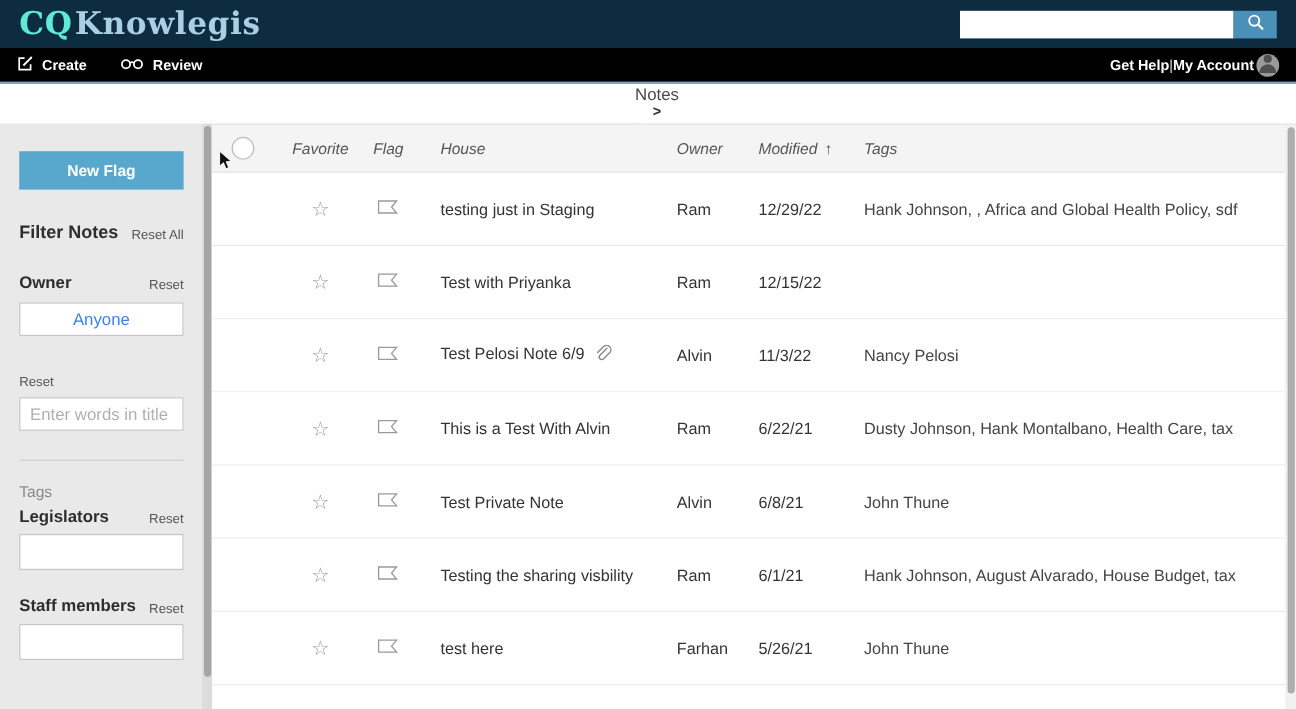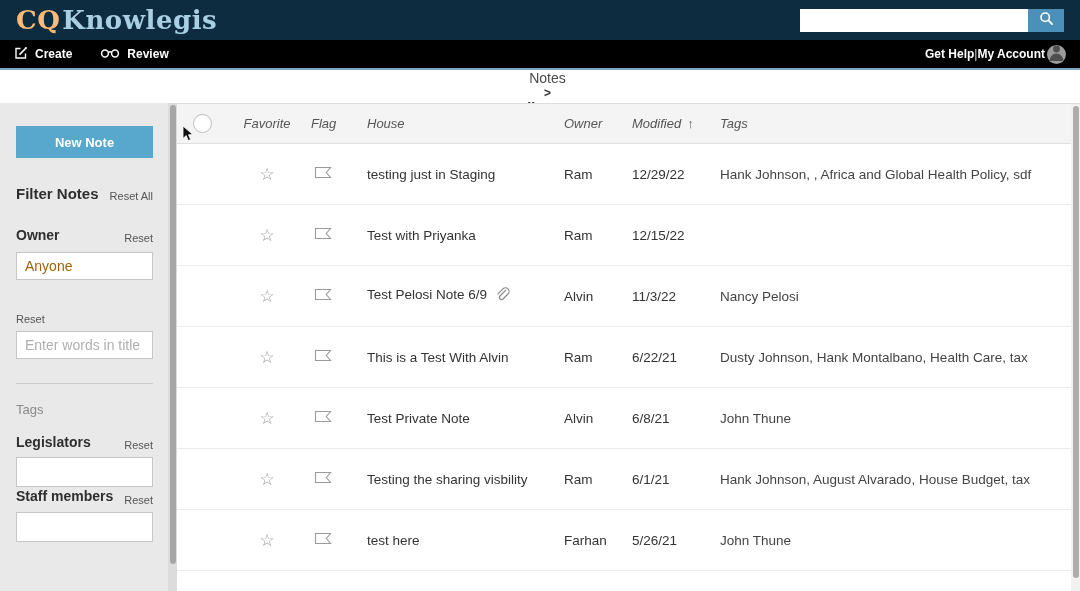--- a/index.html
+++ b/index.html
@@ -2,21 +2,21 @@
 <html><head>
 <meta charset="utf-8">
 <style>
   * { box-sizing: border-box; margin: 0; padding: 0; }
   html,body { width:1080px; height:591px; overflow:hidden; }
   body { font-family:"Liberation Sans", sans-serif; background:#fff; position:relative; }
 
   
   .topbar { height:40px; background:#0d2c3f; display:flex; align-items:center; justify-content:space-between; padding:0 16px; }
   .logo { font-family:"DejaVu Serif", serif; font-weight:bold; font-size:26px; letter-spacing:.5px; cursor:pointer; line-height:40px; }
-  .logo-cq { color:#fdba74; }
+  .logo-cq { color:#5eead4; }
   .logo-rest { color:#a9cfe4; margin-left:2px; }
   .search-group { display:flex; align-items:center; }
   .search-group input { width:228px; height:23px; border:none; background:#fff; padding:0 8px; font-size:13px; outline:none; border-radius:0; }
   .search-btn { width:36px; height:23px; background:#4a90b8; border:none; display:flex; align-items:center; justify-content:center; cursor:pointer; }
 
   
   .navbar { height:30px; background:#000000; border-bottom:2px solid #7fa6c0; display:flex; align-items:center; justify-content:space-between; padding:0 14px; color:#fff; }
   .nav-left { display:flex; align-items:center; gap:28px; }
   .nav-item { display:flex; align-items:center; gap:7px; font-size:12px; font-weight:bold; cursor:pointer; }
   .nav-right { display:flex; align-items:center; font-size:12px; font-weight:bold; }
@@ -33,27 +33,27 @@
 
   .sidebar { width:168px; background:#e9e9e9; padding:23px 15px 0 16px; flex:none; }
   .sb-scroll { width:9px; background:#dcdcdc; flex:none; position:relative; }
   .sb-scroll .thumb { position:absolute; top:2px; left:1.5px; width:6px; height:94%; background:#a6a6a6; border-radius:3px; }
 
   .new-note { display:block; width:100%; height:32px; background:#58a8cd; color:#fff; border:none; font-size:13px; font-weight:bold; cursor:pointer; font-family:"Liberation Sans",sans-serif; }
   .sb-row { display:flex; justify-content:space-between; align-items:flex-end; }
   .sb-h1 { font-size:15px; font-weight:bold; color:#2e2e2e; }
   .sb-h2 { font-size:14px; font-weight:bold; color:#2e2e2e; line-height:1.3; }
   .reset { font-size:11px; color:#555; cursor:pointer; white-space:nowrap; }
-  .sb-input { width:100%; height:28px; border:1px solid #c6c6c6; background:#fff; padding:0 8px; font-size:14px; color:#a16207; outline:none; font-family:"Liberation Sans",sans-serif; }
+  .sb-input { width:100%; height:28px; border:1px solid #c6c6c6; background:#fff; padding:0 8px; font-size:14px; color:#3b82f6; outline:none; font-family:"Liberation Sans",sans-serif;text-align:center; }
   .sb-input::placeholder { color:#b0b0b0; }
   .sb-divider { border-top:1px solid #cccccc; margin-top:24px; }
   .tags-label { font-size:13px; color:#8a8a8a; margin-top:18px; }
 
   .mt27{margin-top:27px}.mt24{margin-top:24px}.mt30{margin-top:30px}
-  .mt16{margin-top:16px}.mt20{}.mt8{margin-top:8px}.mt6{margin-top:6px}
+  .mt16{margin-top:4px}.mt20{margin-top:20px}.mt8{margin-top:8px}.mt6{margin-top:6px}
 
   
   .main { flex:1; position:relative; background:#fff; border-top:1px solid #dedede; }
   .thead, .trow { display:grid; grid-template-columns:50px 80px 60px 197px 68px 88px 1fr; align-items:center; }
   .thead { height:40px; background:#f4f4f4; border-bottom:1px solid #e0e0e0; color:#555; font-size:13px;font-style:italic; }
   .trow { height:61px; border-bottom:1px solid #ebebeb; font-size:13.5px; color:#333; background:#fff; cursor:pointer; }
   .cell-c { display:flex; justify-content:center; align-items:center; }
   .sel-circle { width:19px; height:19px; border-radius:50%; background:#fff; border:1.5px solid #bdbdbd; cursor:pointer; }
   .sort { margin-left:6px; font-size:13px; color:#555; }
   .star { font-size:17px; color:#9a9a9a; cursor:pointer; line-height:1; }
@@ -128,21 +128,21 @@
 
 <div class="crumb-band">
   <span style="cursor:pointer;">Notes</span>
   <span class="chev">&gt;</span>
   <span class="current">All Notes</span>
 </div>
 
 <div class="content">
 
   <div class="sidebar">
-    <button class="new-note">New Note</button>
+    <button class="new-note">New Flag</button>
 
     <div class="sb-row mt27">
       <span class="sb-h1">Filter Notes</span>
       <span class="reset">Reset All</span>
     </div>
 
     <div class="sb-row mt24">
       <span class="sb-h2">Owner</span>
       <span class="reset">Reset</span>
     </div>

